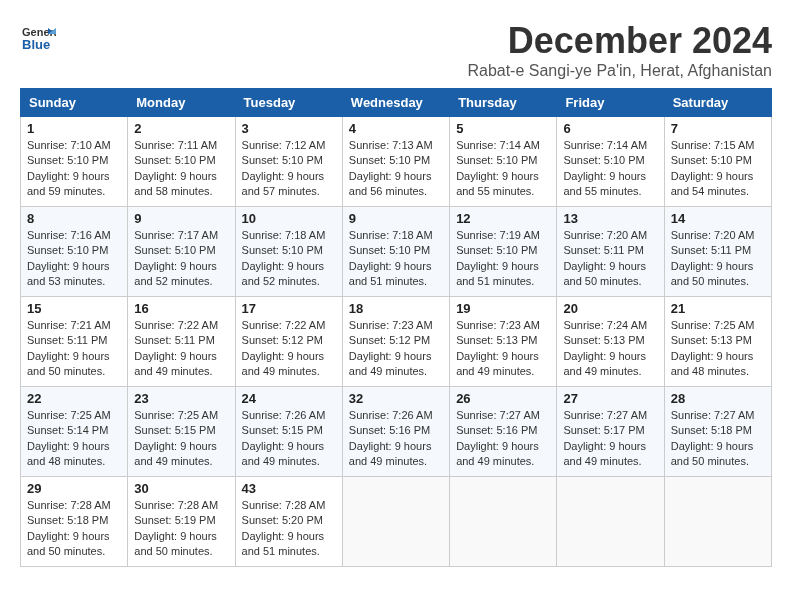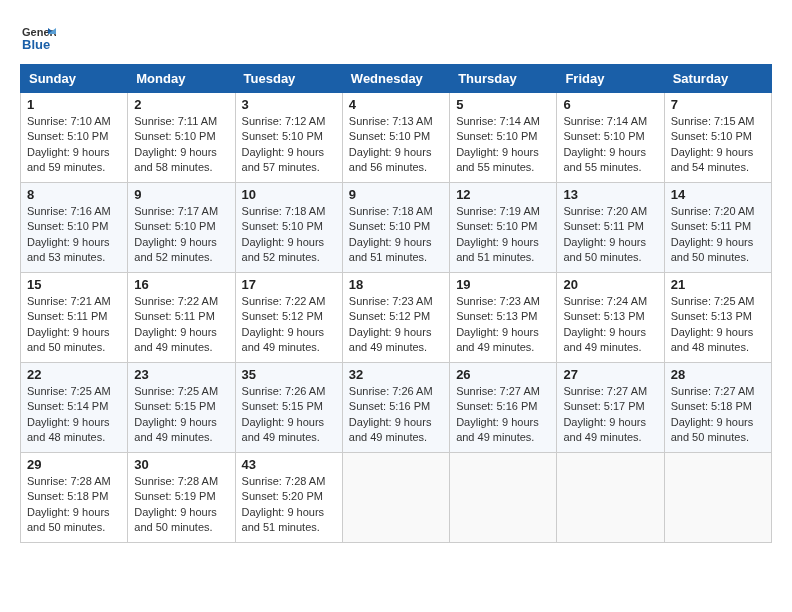--- a/index.html
+++ b/index.html
@@ -85,20 +85,22 @@
 <div class="header-section">
   <div class="logo">
     <svg class="logo-icon" viewBox="0 0 36 36">
       <text x="2" y="16" font-family="Arial" font-weight="bold" font-size="11" fill="#333">General</text>
       <text x="2" y="29" font-family="Arial" font-weight="bold" font-size="13" fill="#1a5fa8">Blue</text>
       <polygon points="28,8 36,14 28,14" fill="#1a5fa8"></polygon>
       <polygon points="28,14 36,14 36,8" fill="#5b9fd4"></polygon>
     </svg>
   </div>
   <div class="title-section">
+    <div class="main-title">December 2024</div>
+    <div class="subtitle">Rabat-e Sangi-ye Pa'in, Herat, Afghanistan</div>
   </div>
 </div>
 
 <table class="calendar">
   <thead>
     <tr>
       <th>Sunday</th>
       <th>Monday</th>
       <th>Tuesday</th>
       <th>Wednesday</th>
@@ -293,21 +295,21 @@
       </td>
         <td>
         <span class="day-number">23</span>
         <div class="day-info">
           Sunrise: 7:25 AM<br>
           Sunset: 5:15 PM<br>
           Daylight: 9 hours and 49 minutes.
         </div>
       </td>
         <td>
-        <span class="day-number">35</span>
+        <span class="day-number">24</span>
         <div class="day-info">
           Sunrise: 7:26 AM<br>
           Sunset: 5:15 PM<br>
           Daylight: 9 hours and 49 minutes.
         </div>
       </td>
         <td>
         <span class="day-number">32</span>
         <div class="day-info">
           Sunrise: 7:26 AM<br>

